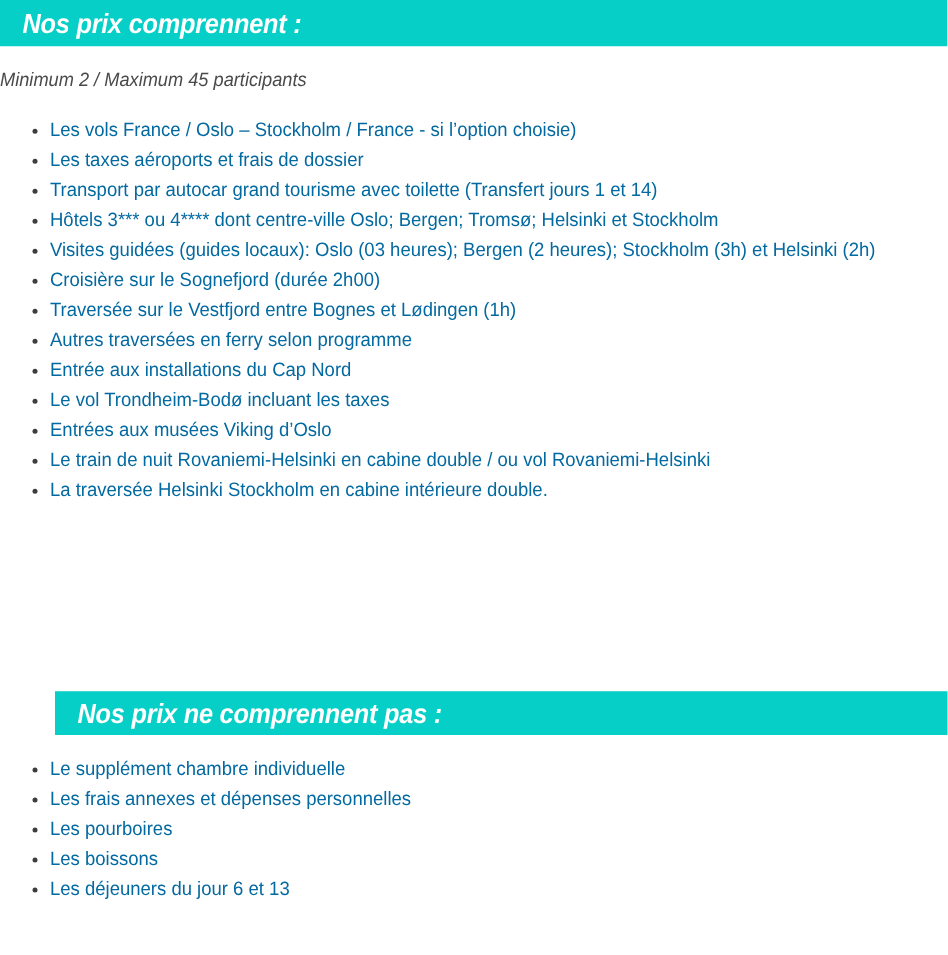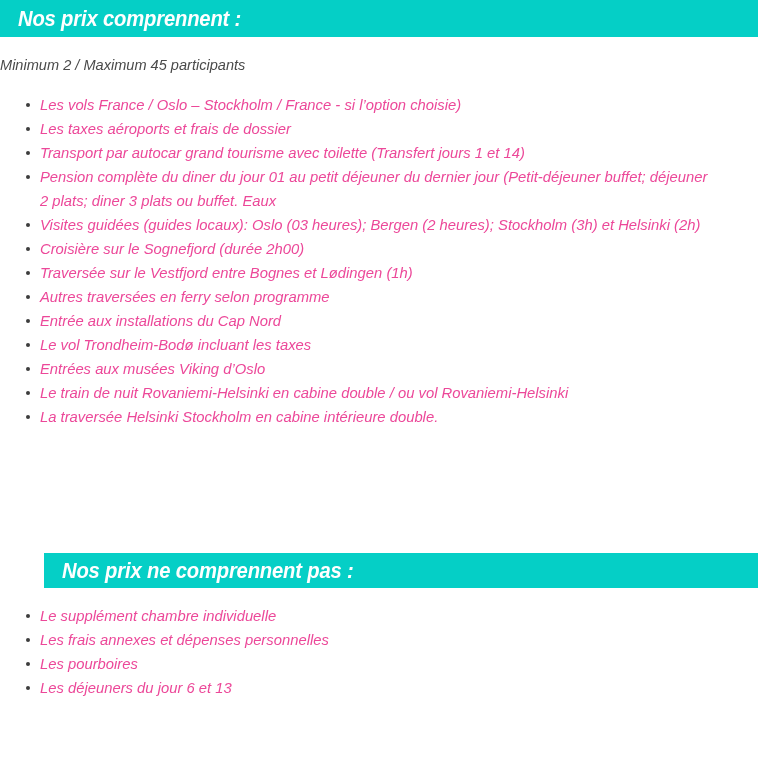--- a/index.html
+++ b/index.html
@@ -66,22 +66,21 @@
 
   
   ul.bullet-list {
     list-style: none;
     margin: 0;
     padding: 0;
   }
   ul.bullet-list li {
     position: relative;
     font-size: 15.5px;
-    font-style: italic;
-    color: #ec4899;
+    color: #0369a1;
     line-height: 24px;
     padding-left: 40px;
     margin: 0;
   }
   ul.bullet-list li .bullet-dot {
     position: absolute;
     left: 26px;
     top: 10px;
     width: 4px;
     height: 4px;
@@ -132,21 +131,21 @@
       <li>
         <span class="bullet-dot"></span>
         <span class="li-text">Les taxes aéroports et frais de dossier</span>
       </li>
       <li>
         <span class="bullet-dot"></span>
         <span class="li-text">Transport par autocar grand tourisme avec toilette (Transfert jours 1 et 14)</span>
       </li>
       <li>
         <span class="bullet-dot"></span>
-        <span class="li-text">Pension complète du diner du jour 01 au petit déjeuner du dernier jour (Petit-déjeuner buffet; déjeuner 2 plats; diner 3 plats ou buffet. Eaux</span>
+        <span class="li-text">Hôtels 3*** ou 4**** dont centre-ville Oslo; Bergen; Tromsø; Helsinki et Stockholm</span>
       </li>
       <li>
         <span class="bullet-dot"></span>
         <span class="li-text">Visites guidées (guides locaux): Oslo (03 heures); Bergen (2 heures); Stockholm (3h) et Helsinki (2h)</span>
       </li>
       <li>
         <span class="bullet-dot"></span>
         <span class="li-text">Croisière sur le Sognefjord (durée 2h00)</span>
       </li>
       <li>
@@ -193,17 +192,21 @@
       <li>
         <span class="bullet-dot"></span>
         <span class="li-text">Les frais annexes et dépenses personnelles</span>
       </li>
       <li>
         <span class="bullet-dot"></span>
         <span class="li-text">Les pourboires</span>
       </li>
       <li>
         <span class="bullet-dot"></span>
+        <span class="li-text">Les boissons</span>
+      </li>
+      <li>
+        <span class="bullet-dot"></span>
         <span class="li-text">Les déjeuners du jour 6 et 13</span>
       </li>
     </ul>
 
 </div>
 
 </body></html>

